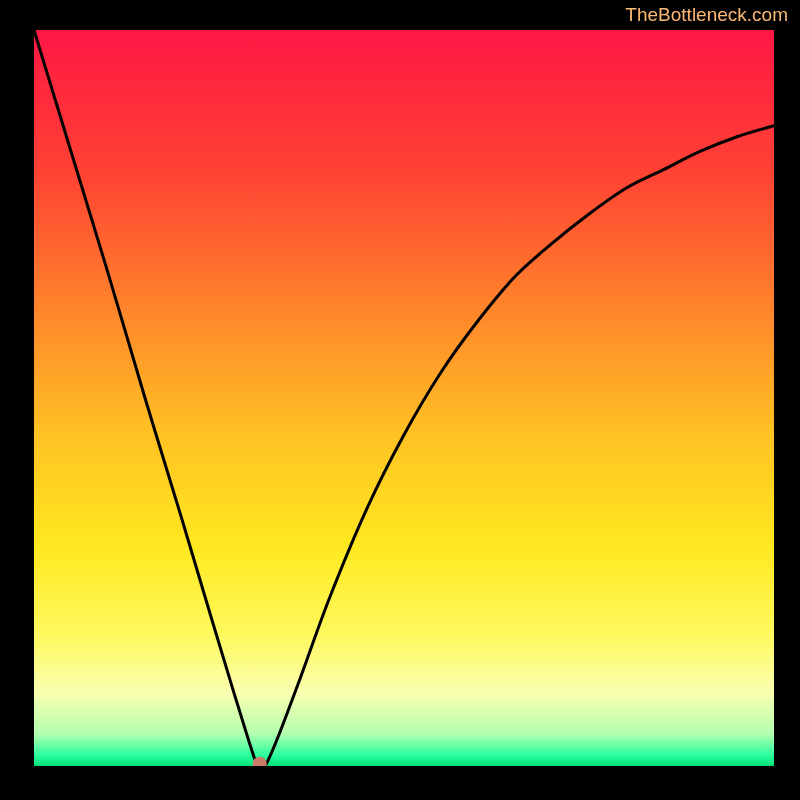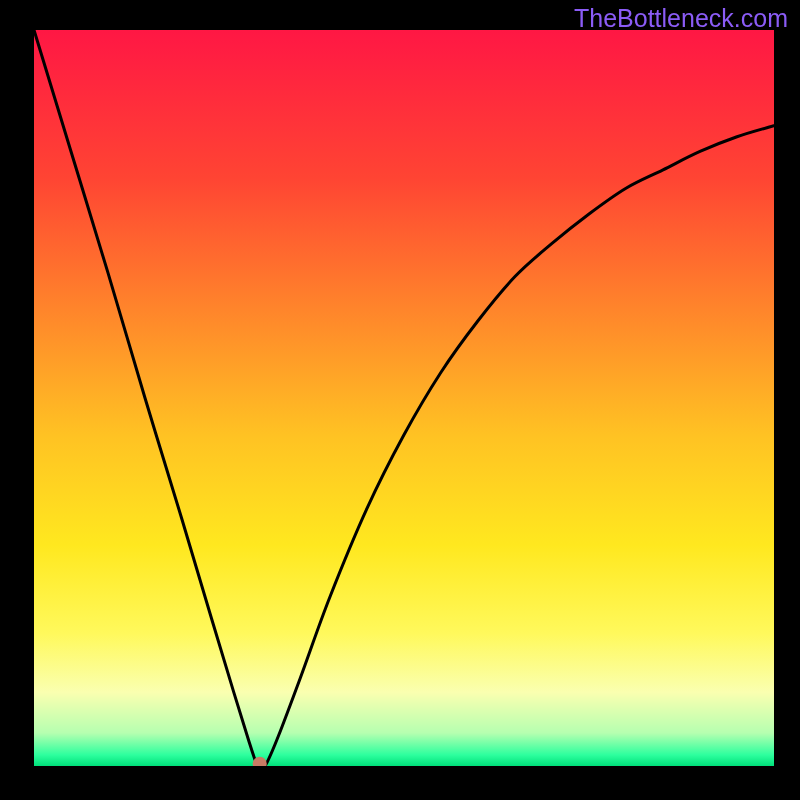--- a/index.html
+++ b/index.html
@@ -9,22 +9,22 @@
     height: 800px;
     background: #000;
     font-family: Arial, sans-serif;
     position: relative;
     overflow: hidden;
   }
   .watermark {
     position: absolute;
     top: 4px;
     right: 12px;
-    color: #8b5cf6;
-    font-size: 25px;
+    color: #fdba74;
+    font-size: 19px;
     font-weight: 500;
     z-index: 10;
   }
   .plot-area {
     position: absolute;
     left: 34px;
     top: 30px;
     width: 740px;
     height: 736px;
   }

